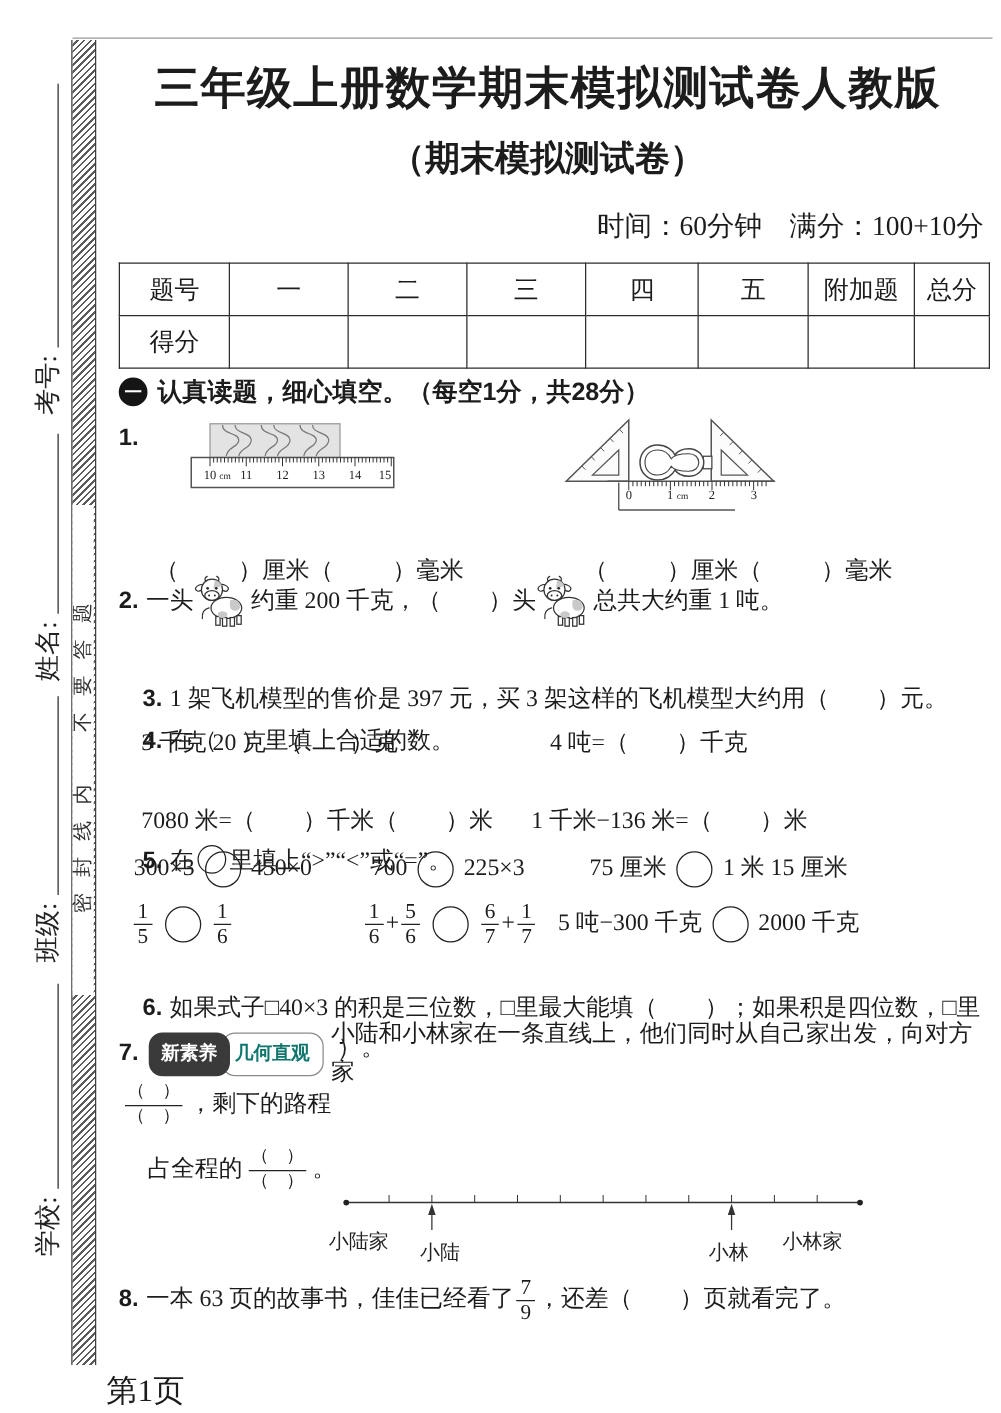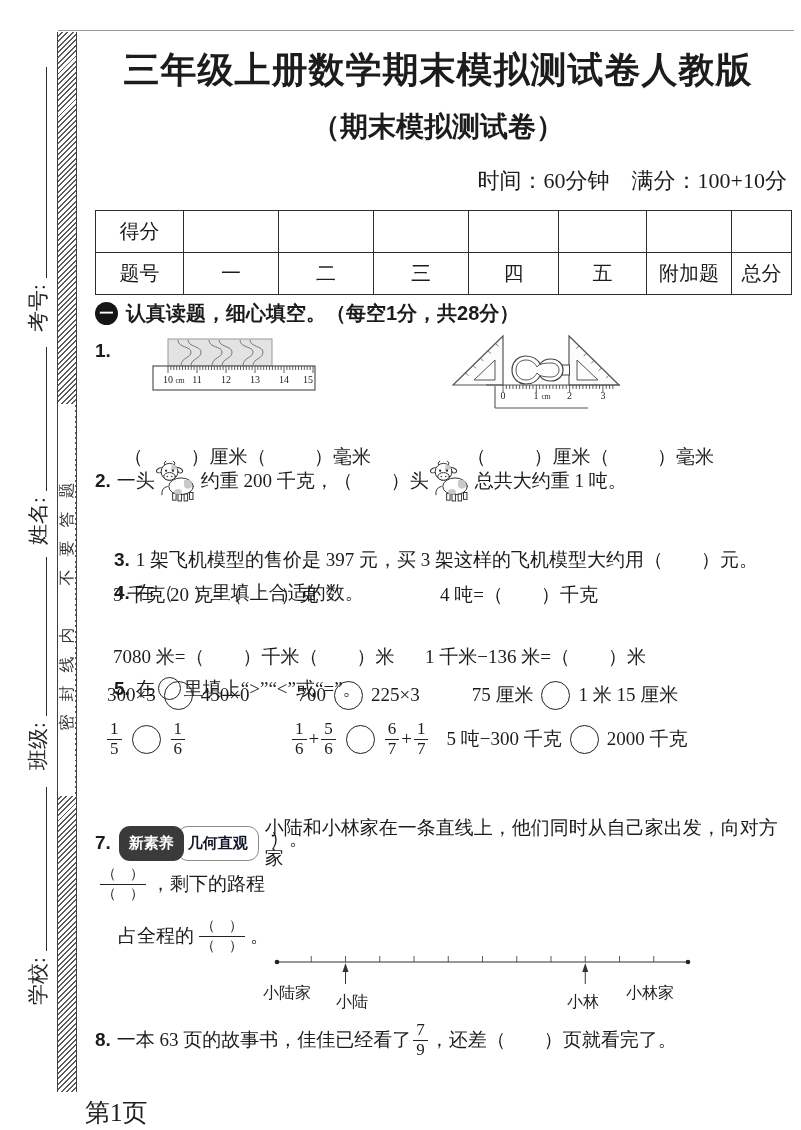--- a/index.html
+++ b/index.html
@@ -58,21 +58,21 @@
   .fr-d{padding:0 3px;}
   .fb{display:inline-flex;flex-direction:column;align-items:center;vertical-align:middle;
       line-height:1.35;font-size:14px;margin:0 5px;flex:none;}
   .fb-n{border-bottom:1.3px solid #222;padding:0 2px;}
 
   
   .badges{display:inline-flex;align-items:center;margin:0 6px 0 2px;flex:none;}
   .badge-dark{background:#3a3a3a;color:#fff;border-radius:11px;padding:2px 10px 3px;
       font-size:15px;font-weight:700;z-index:1;position:relative;
       font-family:"Liberation Sans","DejaVu Sans",sans-serif;}
-  .badge-light{background:#fff;color:#0f172a;border:1.5px solid #8a8a8a;border-radius:11px;
+  .badge-light{background:#fff;color:#0f766e;border:1.5px solid #8a8a8a;border-radius:11px;
       padding:1px 10px 2px;font-size:15px;font-weight:700;margin-left:-7px;
       font-family:"Liberation Sans","DejaVu Sans",sans-serif;}
 
   .figure{position:absolute;}
   .footer{position:absolute;left:85px;top:1096px;width:706px;text-align:left;font-size:25px;}
   svg text{font-family:"Liberation Serif","DejaVu Serif",serif;fill:#222;}
 </style>
 </head>
 <body>
 
@@ -109,38 +109,38 @@
         <col style="width:95px">
         <col style="width:95px">
         <col style="width:95px">
       <col style="width:90px">
         <col style="width:88px">
         <col style="width:85px">
         <col style="width:60px">
       </colgroup>
     <tbody>
         <tr>
+      <td>题号</td>
+      <td>一</td>
+      <td>二</td>
+      <td>三</td>
+      <td>四</td>
+      <td>五</td>
+      <td>附加题</td>
+      <td>总分</td>
+    </tr>
+    <tr>
       <td>得分</td>
       <td></td>
           <td></td>
       <td></td>
           <td></td>
       <td></td>
           <td></td>
       <td></td>
-    </tr>
-    <tr>
-      <td>题号</td>
-      <td>一</td>
-      <td>二</td>
-      <td>三</td>
-      <td>四</td>
-      <td>五</td>
-      <td>附加题</td>
-      <td>总分</td>
     </tr>
   </tbody>
     </table>
 
   <div class="sec-head sans">
     <span class="sec-icon">一</span>
     <span>认真读题，细心填空。（每空1分，共28分）</span>
   </div>
 
   <div class="q" style="top:336px;"><span class="qnum">1.</span></div>
@@ -384,20 +384,23 @@
     <span class="fr"><span class="fr-n">5</span><span class="fr-d">6</span></span>
     <span class="cc"></span>
     <span class="fr"><span class="fr-n">6</span><span class="fr-d">7</span></span>
     <span>+</span>
     <span class="fr"><span class="fr-n">1</span><span class="fr-d">7</span></span>
     <span style="margin-left:16px;">5 吨−300 千克</span>
     <span class="cc"></span>
     <span>2000 千克</span>
   </div>
 
+  <div class="q" style="top:762px;">
+    <span class="qnum">6.</span><span>如果式子□40×3 的积是三位数，□里最大能填（        ）；如果积是四位数，□里</span>
+  </div>
   <div class="q" style="top:794px;">
     <span style="margin-left:23px;">最小能填（        ）。</span>
   </div>
 
   <div class="q flexline" style="top:828px;height:30px;">
     <span class="qnum">7.</span>
     <span class="badges">
       <span class="badge-dark">新素养</span>
       <span class="badge-light">几何直观</span>
     </span>

